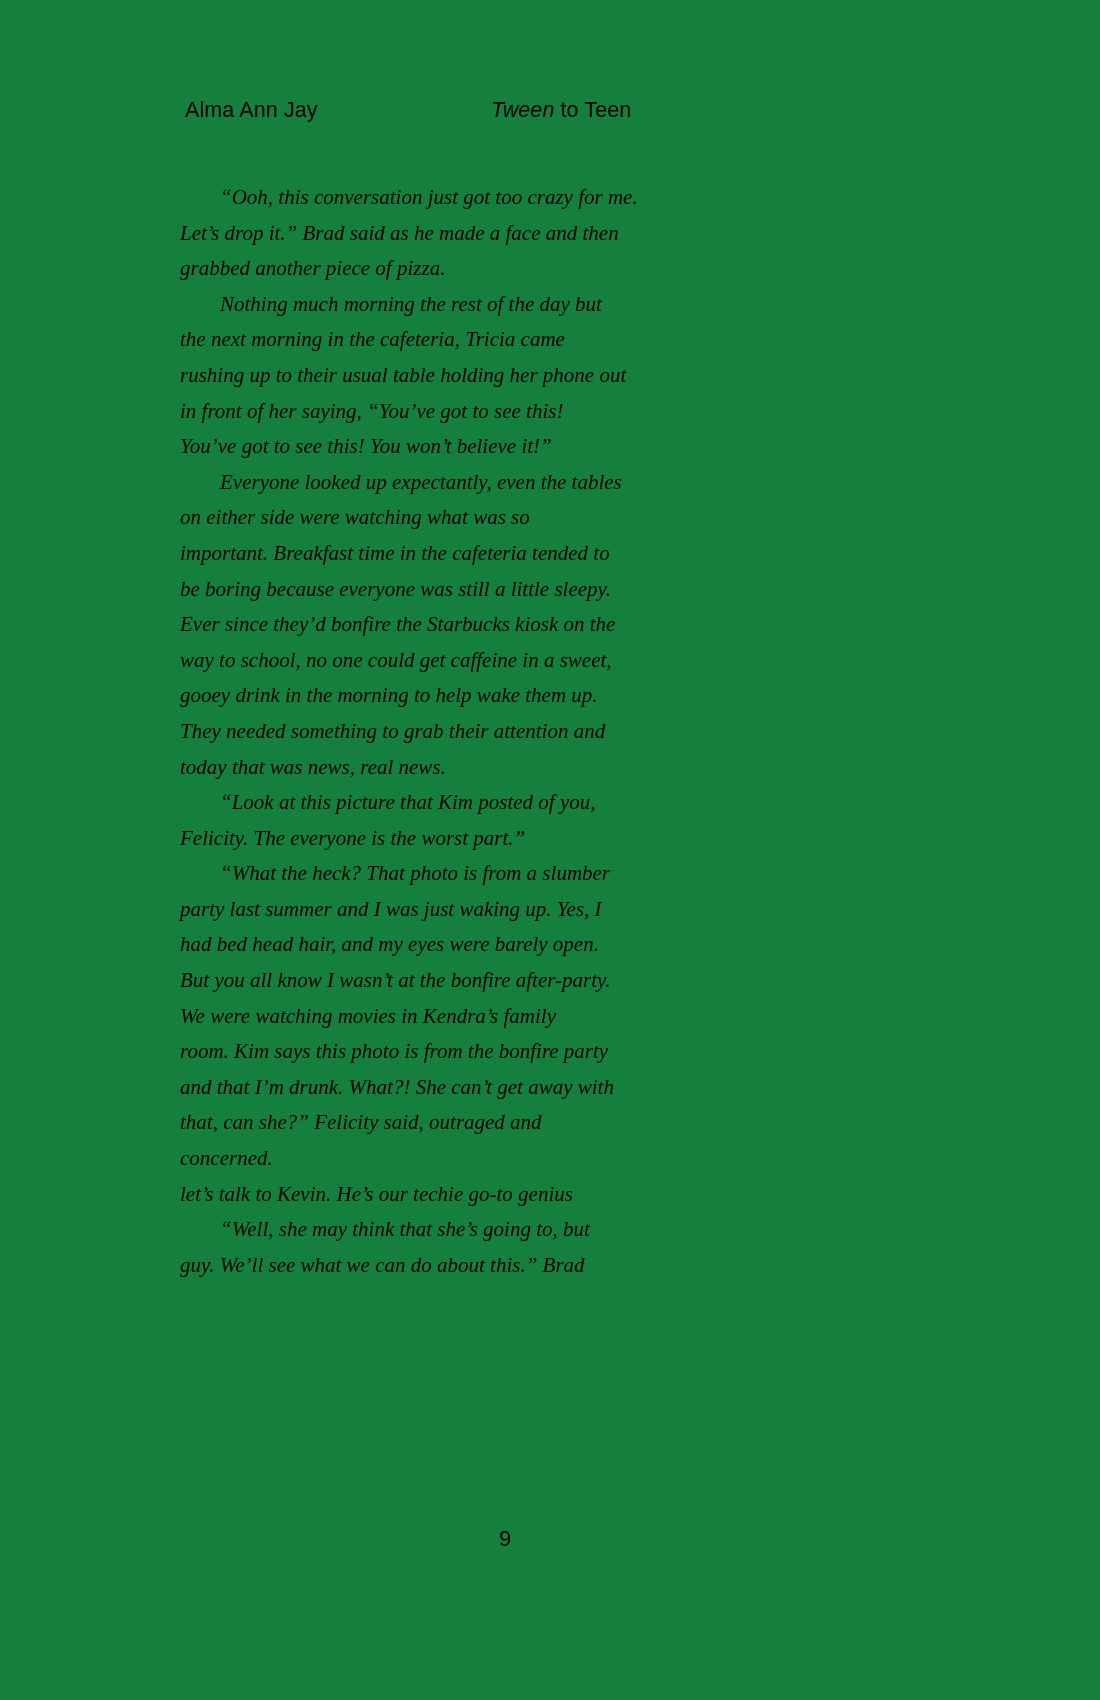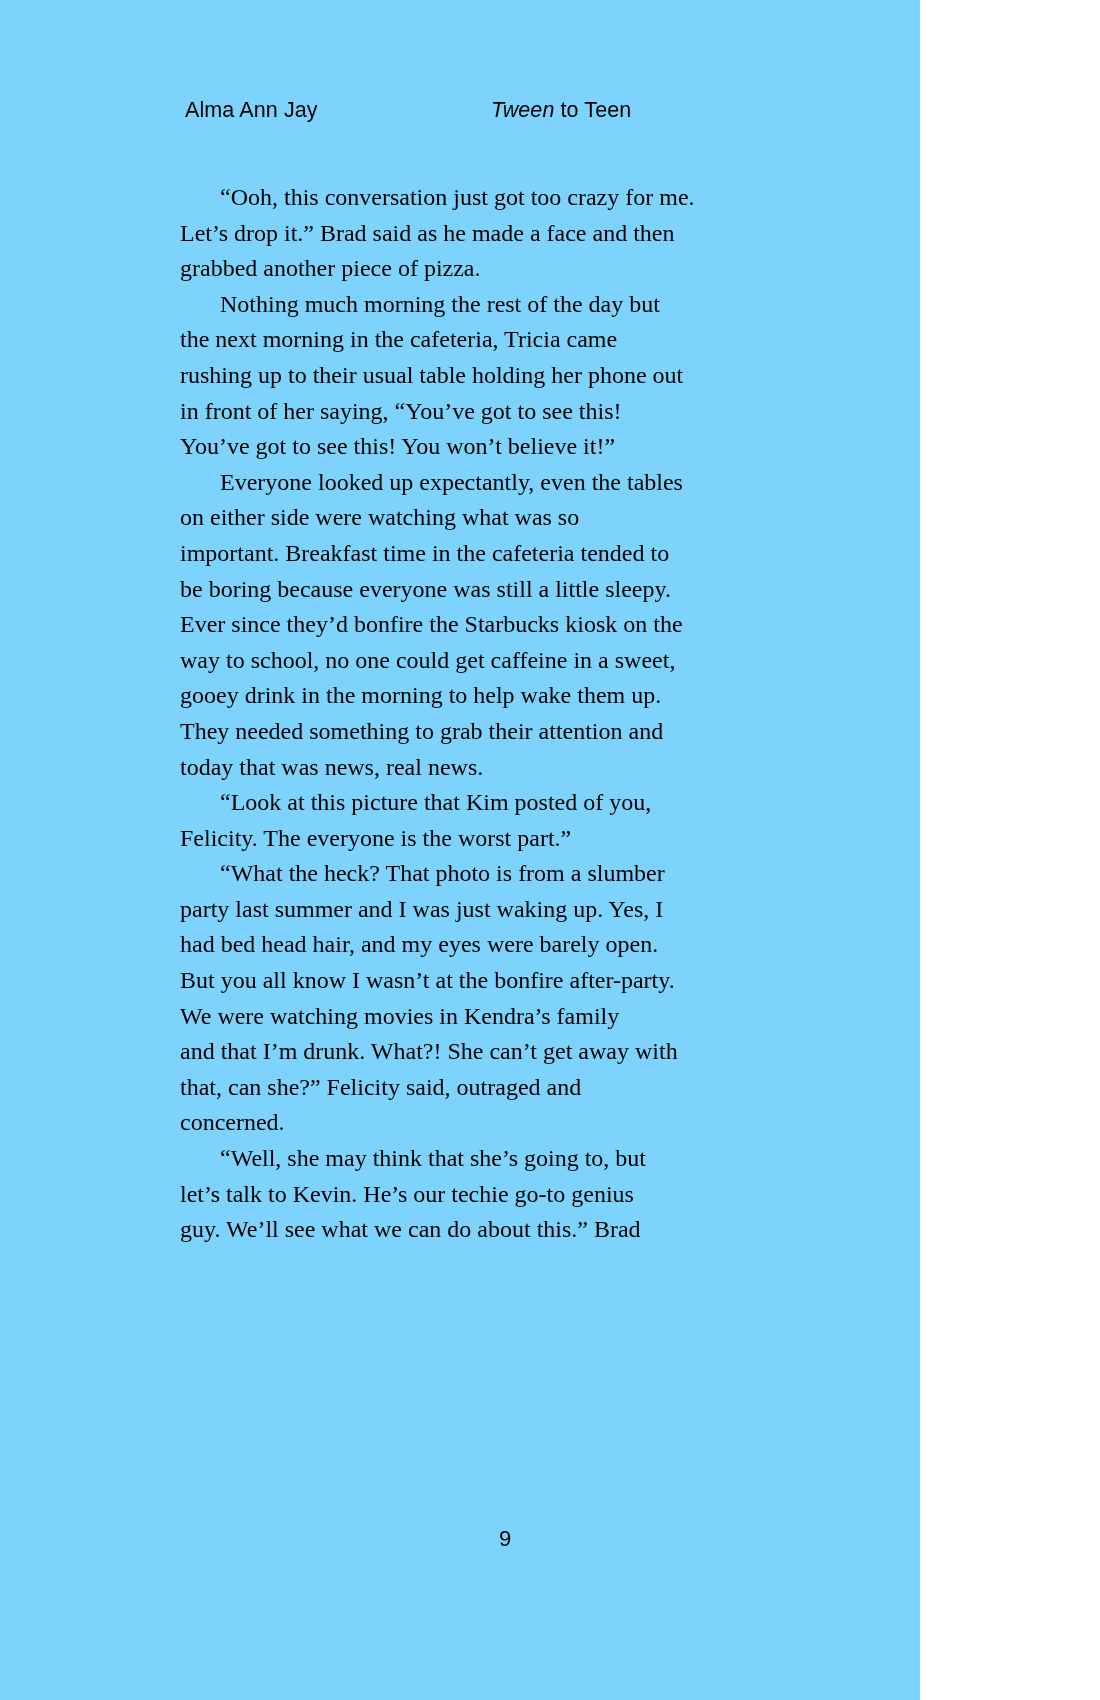--- a/index.html
+++ b/index.html
@@ -13,23 +13,23 @@
     position: relative;
     overflow: hidden;
     font-family: "Liberation Serif", "DejaVu Serif", serif;
     color: #000000;
     -webkit-font-smoothing: antialiased;
   }
 
   .page {
     position: absolute;
     inset: 0;
-    width: 920px;
+    width: 1100px;
     height: 1700px;
-    background: #7dd3fc;
+    background: #15803d;
   }
 
   
   .running-head {
     position: absolute;
     left: 185px;
     top: 92px;
     width: 720px;
     height: 36px;
     font-family: "Liberation Sans", "DejaVu Sans", sans-serif;
@@ -52,23 +52,24 @@
   .running-head .booktitle .ital {
     font-style: italic;
   }
 
   
   .body-text {
     position: absolute;
     left: 180px;
     top: 180px;
     width: 680px;
-    font-size: 24px;
+    font-size: 21px;
     line-height: 35.6px;
     text-align: left;
+    font-style: italic;
   }
 
   .para {
     margin: 0;
     padding: 0;
   }
   .para .ln {
     display: block;
     white-space: pre;
   }
@@ -125,26 +126,27 @@
       <p class="para">
         <span class="ln indent">“Look at this picture that Kim posted of you,</span>
         <span class="ln">Felicity. The everyone is the worst part.”</span>
       </p>
       <p class="para">
         <span class="ln indent">“What the heck? That photo is from a slumber</span>
         <span class="ln">party last summer and I was just waking up. Yes, I</span>
         <span class="ln">had bed head hair, and my eyes were barely open.</span>
         <span class="ln">But you all know I wasn’t at the bonfire after-party.</span>
         <span class="ln">We were watching movies in Kendra’s family</span>
+        <span class="ln">room. Kim says this photo is from the bonfire party</span>
         <span class="ln">and that I’m drunk. What?! She can’t get away with</span>
         <span class="ln">that, can she?” Felicity said, outraged and</span>
         <span class="ln">concerned.</span>
       </p>
       <p class="para">
+        <span class="ln">let’s talk to Kevin. He’s our techie go-to genius</span>
         <span class="ln indent">“Well, she may think that she’s going to, but</span>
-        <span class="ln">let’s talk to Kevin. He’s our techie go-to genius</span>
         <span class="ln">guy. We’ll see what we can do about this.” Brad</span>
       </p>
     </div>
 
   <div class="folio">9</div>
 
 </div>
 
 </body></html>

